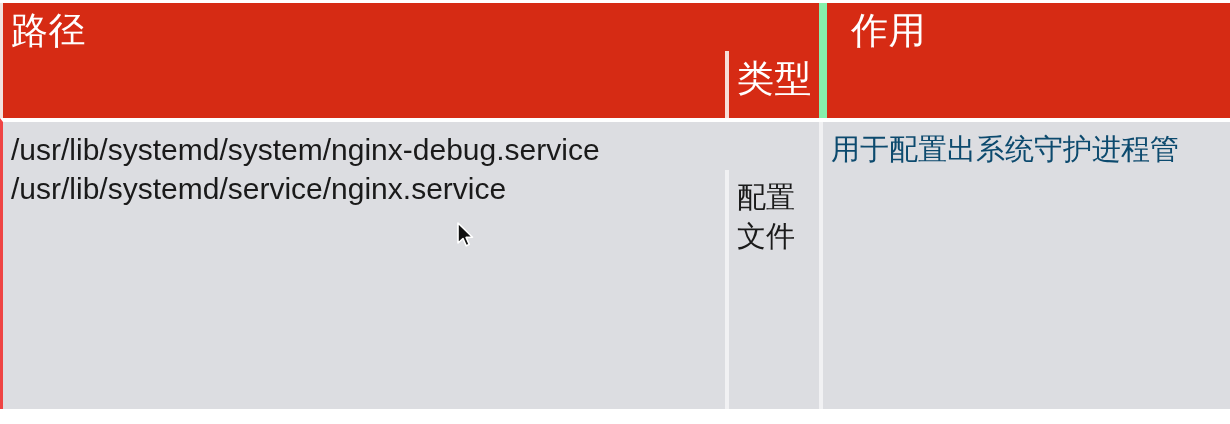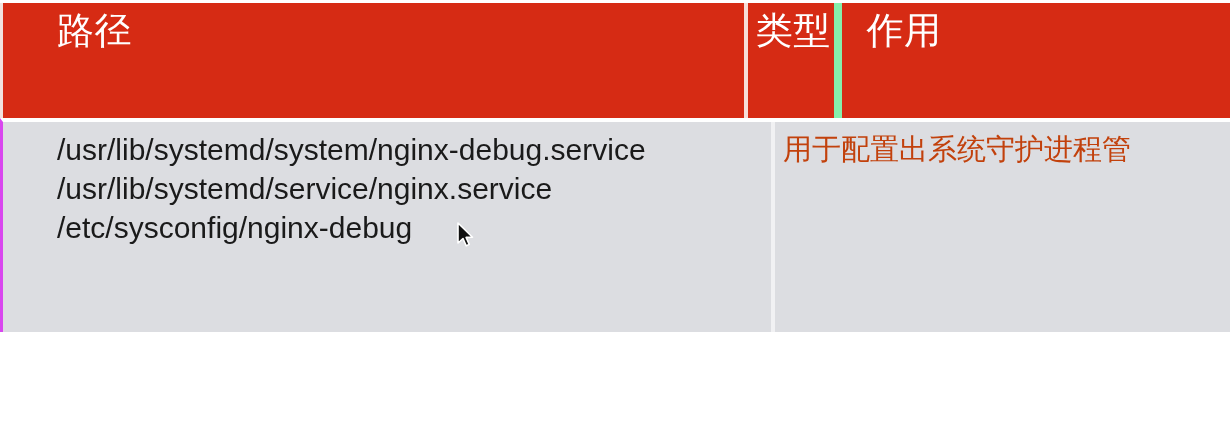--- a/index.html
+++ b/index.html
@@ -42,31 +42,31 @@
     padding: 6px 0 0 8px;
     overflow: hidden;
   }
   .header-cell .cell-text {
     color: #ffffff;
     font-size: 37px;
     line-height: 44px;
     white-space: nowrap;
     letter-spacing: 0.5px;
   }
-  .col-path   { width: 722px; margin-left: 46px; }
-  .col-type   { width: 94px;  border-left: 4px solid #f7ded8; }
+  .col-path   { width: 722px; }
+  .col-type   { width: 94px;  border-left: 4px solid #f7ded8; margin-top: 48px; }
   .col-use    { width: 410px; border-left: 8px solid #86efac; padding-left: 24px; }
 
   
   .body-row {
     display: flex;
-    height: 214px;
+    height: 291px;
     background: #dcdde1;
     box-sizing: border-box;
-    border-left: 3px solid #d946ef;
+    border-left: 3px solid #ef4444;
     border-top: 4px solid #ffffff;
   }
   .body-cell {
     box-sizing: border-box;
     padding: 8px 0 0 8px;
     overflow: hidden;
   }
   .body-cell.col-type,
   .body-cell.col-use {
     border-left: 4px solid #f1f1f3;
@@ -79,21 +79,21 @@
     white-space: nowrap;
     font-weight: 400;
   }
   .type-line {
     color: #1a1a1a;
     font-size: 29px;
     line-height: 39px;
     white-space: nowrap;
   }
   .use-line {
-    color: #c2410c;
+    color: #0c4a6e;
     font-size: 29px;
     line-height: 39px;
     white-space: nowrap;
     letter-spacing: 0px;
   }
 
   
   .cursor {
     position: absolute;
     left: 456px;
@@ -124,23 +124,26 @@
         <div class="cell-text">作用</div>
       </div>
 
     </div>
 
     <div class="body-row">
 
       <div class="body-cell col-path">
         <div class="path-line">/usr/lib/systemd/system/nginx-debug.service</div>
         <div class="path-line">/usr/lib/systemd/service/nginx.service</div>
-        <div class="path-line">/etc/sysconfig/nginx-debug</div>
       </div>
 
+      <div class="body-cell col-type">
+        <div class="type-line">配置</div>
+        <div class="type-line">文件</div>
+      </div>
 
       <div class="body-cell col-use">
         <div class="use-line">用于配置出系统守护进程管</div>
       </div>
 
     </div>
 
   </div>
 
   <div class="cursor">

